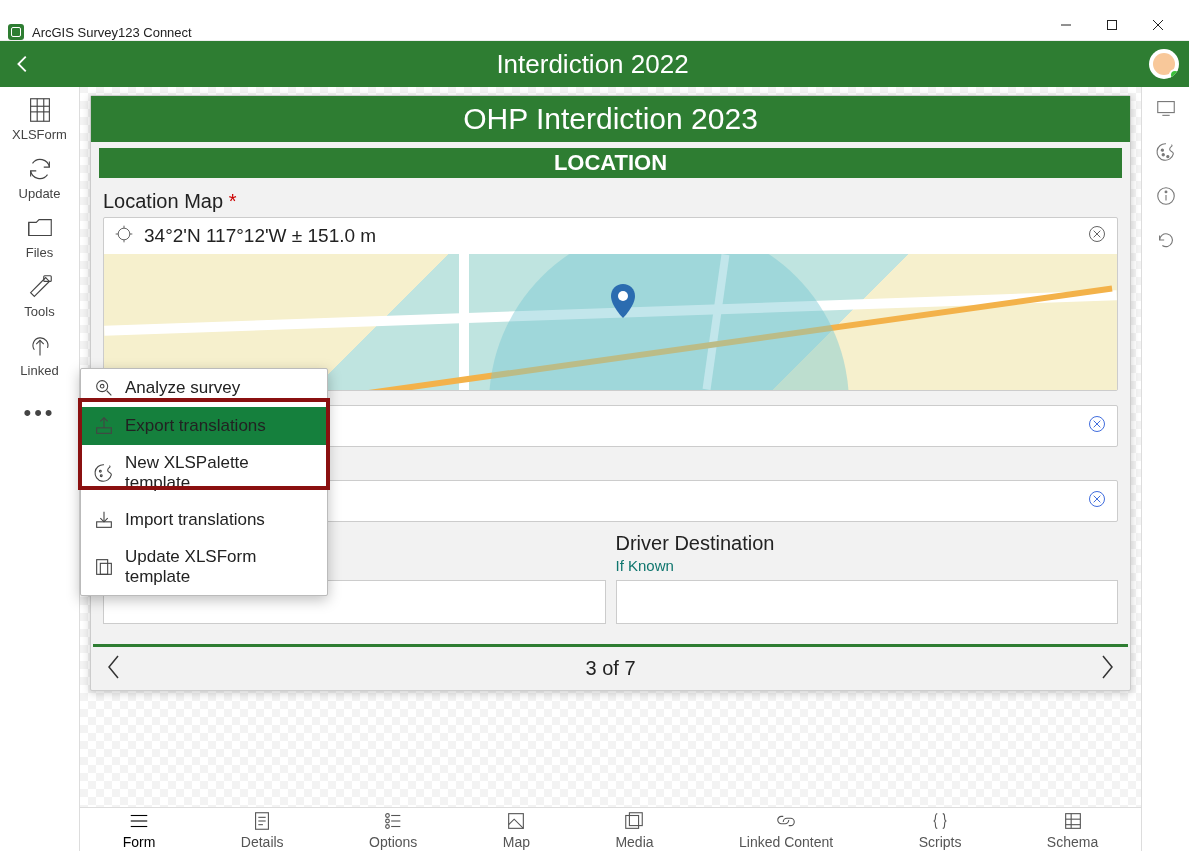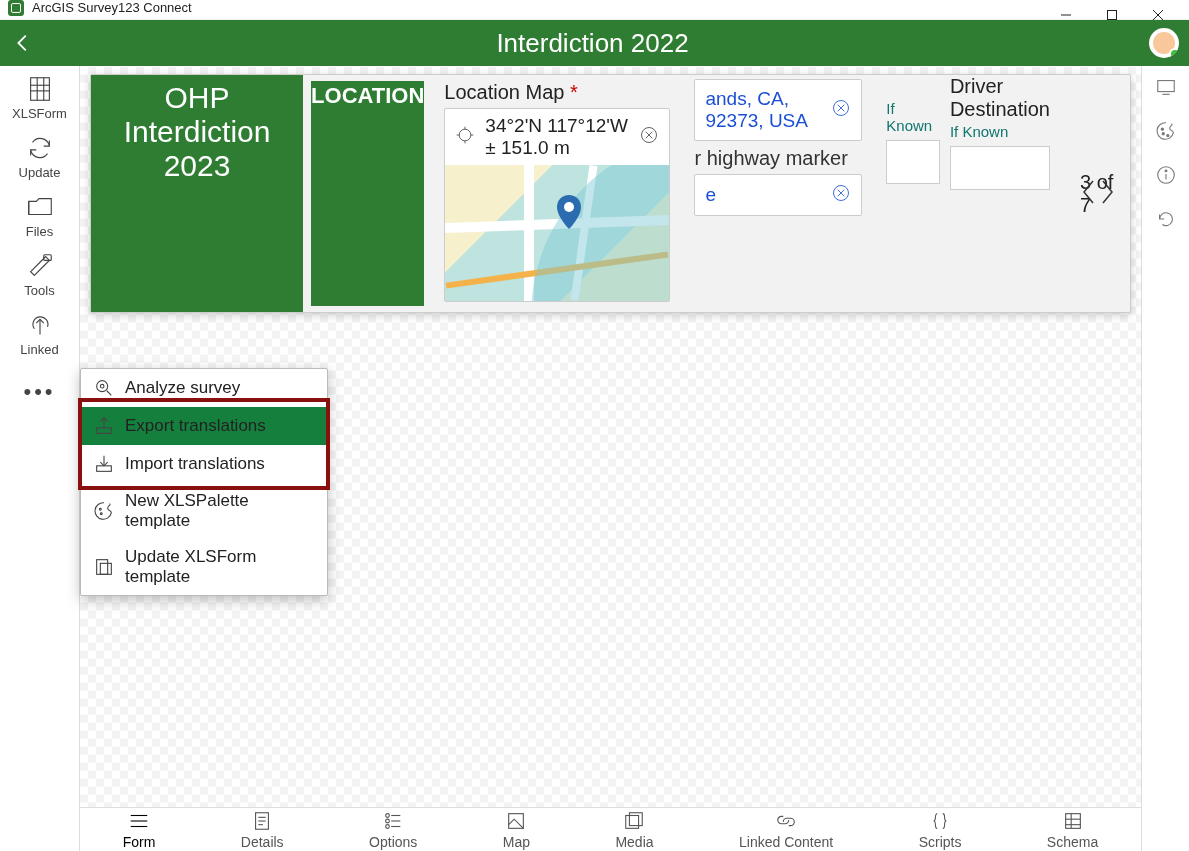--- a/index.html
+++ b/index.html
@@ -1,18 +1,18 @@
 <!DOCTYPE html>
 <html><head>
 <meta charset="utf-8">
 <style>
 * { box-sizing: border-box; margin: 0; padding: 0; font-family: -apple-system, "Segoe UI", Arial, sans-serif; }
 body { width: 1189px; height: 851px; background: #fff; overflow: hidden; display: flex; flex-direction: column; }
 
-.titlebar { height: 20px; display: flex; align-items: flex-start; padding: 0 8px; border-bottom: 1px solid #eee; }
+.titlebar { height: 41px; display: flex; align-items: flex-end; padding: 0 8px; border-bottom: 1px solid #eee; }
 .titlebar .app-icon { width: 16px; height: 16px; background: #2e7d32; border-radius: 3px; margin-right: 8px; position: relative; }
 .titlebar .app-icon::after { content:""; position:absolute; inset:3px; border:1.5px solid #fff; border-radius:2px; }
 .titlebar-title { font-size: 13px; color: #222; }
 .titlebar-spacer { flex: 1; }
 .win-btn { width: 46px; height: 30px; display:flex; align-items:center; justify-content:center; color:#222; }
 .win-btn svg { width:12px; height:12px; }
 
 .header-bar { height: 46px; background: #2e7d32; color: #fff; display: flex; align-items: center; padding: 0 10px; }
 .header-bar .back-chevron { width: 26px; height: 26px; display:flex; align-items:center; justify-content:center; }
 .header-bar .header-title { flex:1; text-align:center; font-size: 26px; font-weight: 400; }
@@ -29,21 +29,21 @@
 .rail-more { margin-top: 4px; }
 .rail-more-dots { font-size: 22px; letter-spacing: 3px; color:#444; padding:6px; }
 
 .right-rail { width: 48px; border-left: 1px solid #ddd; display:flex; flex-direction:column; align-items:center; padding-top:10px; gap:18px; color:#777; }
 .right-rail svg { width:22px; height:22px; stroke:#777; fill:none; stroke-width:1.2; }
 
 .center { flex:1; display:flex; flex-direction:column; min-width:0; background:
   repeating-conic-gradient(#f3f3f3 0% 25%, #ffffff 0% 50%) 0 / 16px 16px; position:relative; }
 .center-scroll { flex:1; overflow:hidden; padding:8px 10px; }
 
-.form-card { background:#f2f2f2; border:1px solid #ccc; border-radius:2px; box-shadow: 0 2px 8px rgba(0,0,0,0.2); display:flex; flex-direction:row; }
+.form-card { background:#f2f2f2; border:1px solid #ccc; border-radius:2px; box-shadow: 0 2px 8px rgba(0,0,0,0.2); display:flex; flex-direction:column; }
 .form-title-bar { background:#2e7d32; color:#fff; text-align:center; font-size:30px; padding:6px 0; font-weight:300; }
 .section-bar { background:#2e7d32; color:#fff; text-align:center; font-size:22px; font-weight:700; padding:2px 0; margin:6px 8px; }
 
 .field-group { padding: 6px 12px 10px; }
 .field-label { font-size: 20px; color:#222; margin-bottom:4px; }
 .req { color:#c00; }
 .map-box { background:#fff; border:1px solid #ccc; border-radius:2px; }
 .coord-row { display:flex; align-items:center; padding:6px 10px; gap:10px; }
 .coord-row .target-icon svg { width:20px; height:20px; stroke:#444; fill:none; }
 .coord-text { font-size:19px; color:#222; flex:1; }
@@ -368,33 +368,33 @@
   <div class="menu-item hovered">
     <svg viewBox="0 0 24 24">
         <line x1="12" y1="14" x2="12" y2="3"></line>
         <polyline points="8,7 12,3 16,7"></polyline>
         <rect x="4" y="14" width="16" height="6"></rect>
       </svg>
     <span>Export translations</span>
   </div>
   <div class="menu-item">
     <svg viewBox="0 0 24 24">
+        <path d="M12 3 A9 9 0 1 0 20 14 C20 11 16 12 16 9 C16 6 20 6 18 4"></path>
+        <circle cx="8" cy="10" r="1"></circle>
+        <circle cx="9" cy="15" r="1"></circle>
+      </svg>
+    <span>New XLSPalette template</span>
+  </div>
+  <div class="menu-item">
+    <svg viewBox="0 0 24 24">
         <line x1="12" y1="3" x2="12" y2="14"></line>
         <polyline points="8,10 12,14 16,10"></polyline>
         <rect x="4" y="14" width="16" height="6"></rect>
       </svg>
     <span>Import translations</span>
-  </div>
-  <div class="menu-item">
-    <svg viewBox="0 0 24 24">
-        <path d="M12 3 A9 9 0 1 0 20 14 C20 11 16 12 16 9 C16 6 20 6 18 4"></path>
-        <circle cx="8" cy="10" r="1"></circle>
-        <circle cx="9" cy="15" r="1"></circle>
-      </svg>
-    <span>New XLSPalette template</span>
   </div>
   <div class="menu-item">
     <svg viewBox="0 0 24 24">
         <rect x="4" y="4" width="12" height="16"></rect>
         <rect x="8" y="8" width="12" height="12"></rect>
       </svg>
     <span>Update XLSForm template</span>
   </div>
 </div>
 <div class="highlight-box"></div>

